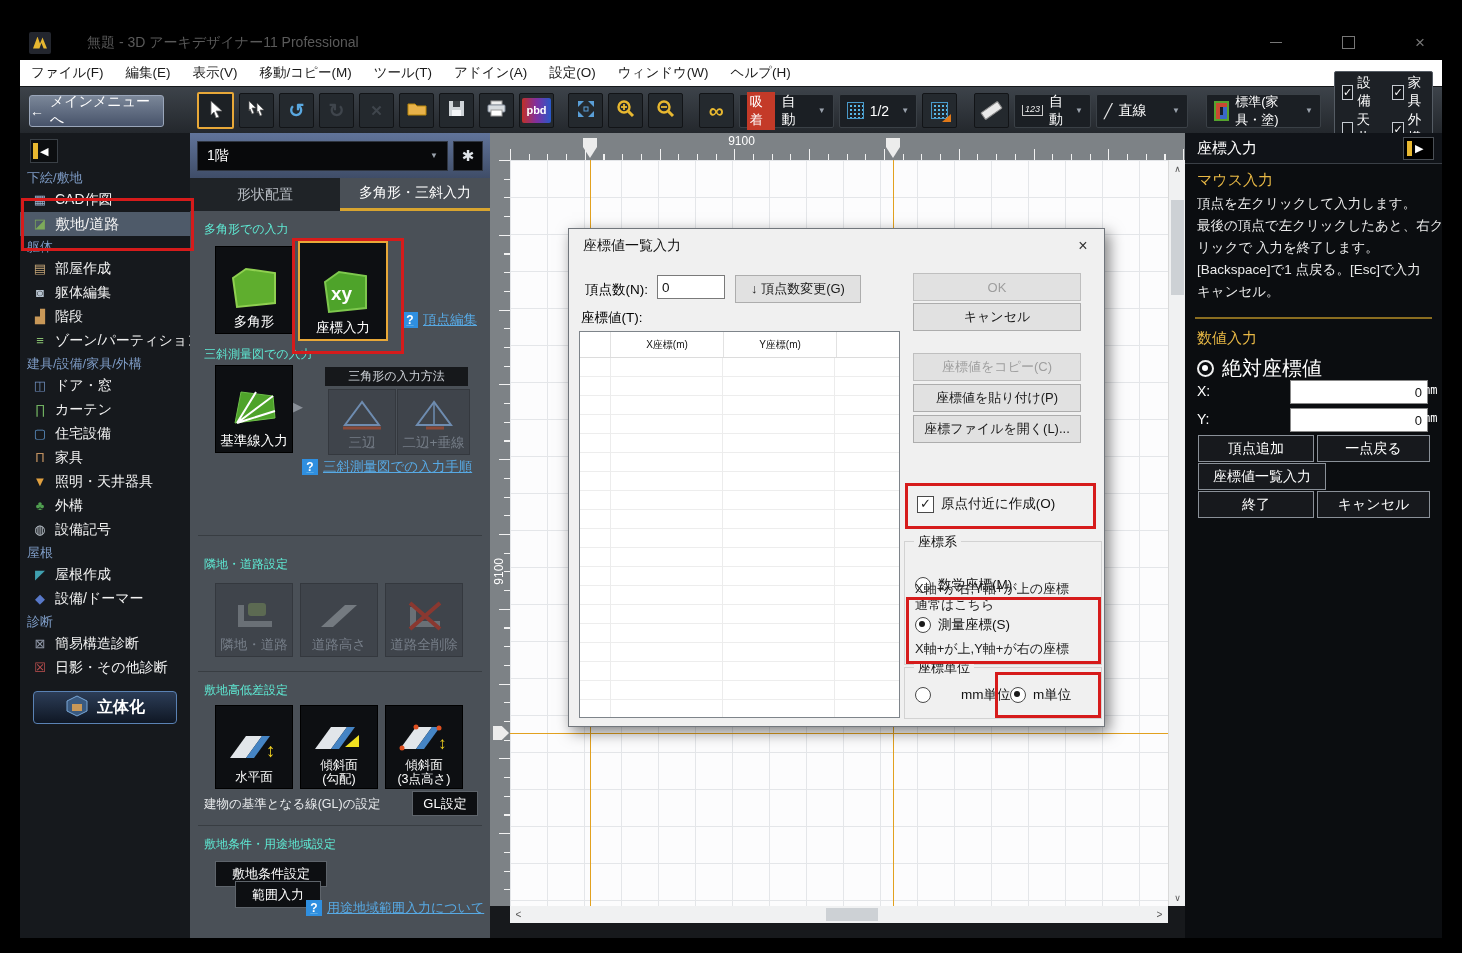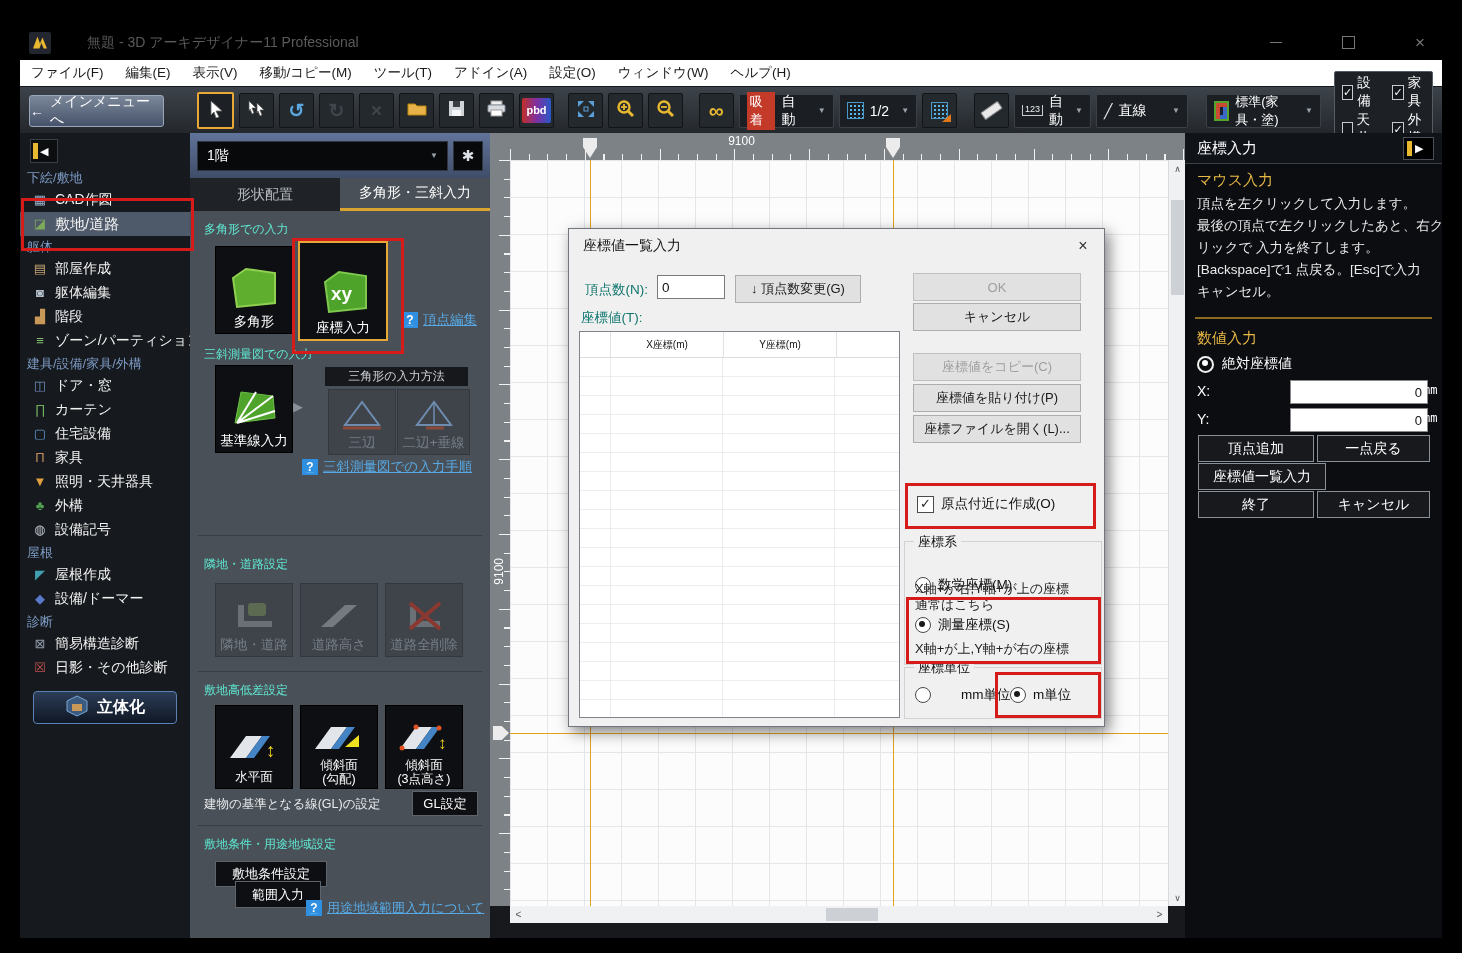--- a/index.html
+++ b/index.html
@@ -25,21 +25,21 @@
             background:linear-gradient(#7b8799,#47536a);display:flex;align-items:center;justify-content:center;gap:6px;margin-right:28px;}
   .tibtn{width:33px;height:33px;background:#24292e;border:1px solid #121417;border-radius:2px;display:flex;align-items:center;justify-content:center;flex:0 0 auto;}
   .tibtn.sel{border:2px solid #e8a838;background:#1d2125;}
   .glyph{font-weight:bold;}
   .tdrop{height:32px;background:#1b1f24;border:1px solid #3a4046;border-radius:2px;color:#fff;font-size:14px;
          display:flex;align-items:center;padding:0 7px;gap:6px;}
   .darr{font-size:8px;color:#9aa2ac;margin-left:auto;padding-left:6px;}
   .snapbadge{background:#c43a28;color:#fff;font-size:13px;padding:1px 3px;}
   .gridic{width:15px;height:15px;border:1px solid #4898c8;background-image:radial-gradient(#58b8e8 1.2px,transparent 1.3px);background-size:4px 4px;background-position:1px 1px;}
   .rulerbar{width:19px;height:7px;background:#e9e9e9;border:1px solid #8d8d8d;transform:rotate(-35deg);border-radius:1px;}
-  .ic123{font-size:9px;color:#eee;border-left:1px solid #ccc;border-right:1px solid #ccc;border-bottom:1px solid #ccc;padding:0 2px 1px 2px;line-height:9px;}
+  .ic123{font-size:9px;color:#eee;font-style:italic;border-left:1px solid #ccc;border-right:1px solid #ccc;border-bottom:1px solid #ccc;padding:0 2px 1px 2px;line-height:9px;}
   .pbd{background:linear-gradient(90deg,#c03028,#8030a0,#2858c8);color:#fff;font-size:11px;font-weight:bold;padding:7px 4px;border-radius:2px;line-height:11px;}
   .rendic{width:16px;height:16px;border:2px solid #55a32e;background:#15202a;box-shadow:inset 4px 4px 0 #c84a32,inset -4px -4px 0 #3a68c8;}
   .lchecks{border:1px solid #555c64;border-radius:2px;background:#1d2126;padding:2px 7px;display:grid;grid-template-columns:auto auto;gap:1px 18px;margin-left:8px;}
   .lcheck{display:flex;align-items:center;gap:4px;color:#fff;font-size:13.5px;}
   .cbx{width:13px;height:13px;border:1px solid #c6cbd1;background:#14171b;color:#fff;font-size:11px;line-height:12px;text-align:center;}
 
   
   #sidebar{left:0;top:108px;width:170px;height:805px;background:#16191d;border-right:1px solid #2c3036;}
   #panel{left:170px;top:108px;width:300px;height:805px;background:#4a5057;}
   #canvas{left:470px;top:108px;width:695px;height:805px;background:#17191c;}
@@ -96,21 +96,21 @@
   .hsb{left:20px;top:773px;width:658px;height:17px;background:#f0f1f2;font-size:10px;color:#555;}
   .sbarrow{position:absolute;display:flex;align-items:center;justify-content:center;width:17px;height:17px;}
   .vthumb{position:absolute;left:2px;width:13px;background:#cdd1d5;}
   .hthumb{position:absolute;top:2px;height:13px;background:#cdd1d5;}
   .bstrip{left:0;top:790px;width:695px;height:15px;background:#17191c;}
 
   
   #dialog{left:548px;top:203px;width:535px;height:497px;background:#f0f0f0;border:1px solid #71767c;box-shadow:4px 5px 14px rgba(0,0,0,.5);color:#111;font-size:13.5px;z-index:10;}
   .dtitle{height:33px;display:flex;align-items:center;padding-left:14px;font-size:14px;color:#111;}
   .dclose{margin-left:auto;width:42px;height:33px;display:flex;align-items:center;justify-content:center;color:#333;font-size:16px;}
-  .dlabel{position:absolute;color:#0f766e;}
+  .dlabel{position:absolute;color:#000000;}
   .dinput{position:absolute;background:#fff;border:1px solid #7a7a7a;font-size:13.5px;font-family:"Liberation Sans",sans-serif;padding:0 4px;color:#111;}
   .dbtn{position:absolute;left:344px;width:166px;height:26px;background:#e1e1e1;border:1px solid #adadad;color:#1a1a1a;font-size:13px;display:flex;align-items:center;justify-content:center;}
   .dbtn.dis{color:#9e9e9e;border-color:#bfbfbf;}
   .dtable{position:absolute;left:10px;top:102px;width:319px;height:385px;background:#fff;border:1px solid #7e848a;}
   .dthead{display:flex;height:25px;border-bottom:1px solid #dcdcdc;font-size:10px;}
   .dth{border-right:1px solid #e2e2e2;display:flex;align-items:center;justify-content:center;}
   .drows{position:absolute;left:0;top:26px;right:0;bottom:0;
     background-image:repeating-linear-gradient(to bottom,transparent 0 18px,#ededed 18px 19px);}
   .dcol{position:absolute;top:26px;bottom:0;width:1px;background:#ececec;}
   .dcheckrow{position:absolute;display:flex;align-items:center;gap:7px;}
@@ -123,21 +123,21 @@
   .ddesc{position:absolute;font-size:13px;color:#222;white-space:nowrap;}
 
   
   .rtitlebar{height:30px;background:#101318;border-bottom:1px solid #3a3f46;display:flex;align-items:center;padding:0 8px 0 12px;color:#fff;font-size:15px;}
   .rtglyph{margin-left:auto;width:26px;height:21px;background:#000;border:1px solid #4a4f55;display:flex;align-items:center;padding-left:3px;gap:3px;}
   .rtglyph i{display:block;width:5px;height:15px;background:#e8b830;}
   .rtglyph span{color:#fff;font-size:11px;}
   .ryellow{position:absolute;left:12px;color:#e8b845;font-size:15px;}
   .rline{position:absolute;left:12px;right:10px;color:#eaeaea;font-size:13.5px;white-space:nowrap;}
   .rdiv{position:absolute;left:10px;right:10px;border-top:2px solid #8a6d20;}
-  .rradio{position:absolute;left:12px;display:flex;align-items:center;gap:8px;color:#fff;font-size:14px;}
+  .rradio{position:absolute;left:12px;display:flex;align-items:center;gap:8px;color:#fff;font-size:20px;}
   .wdot{width:13px;height:13px;border:2px solid #f0f0f0;border-radius:50%;position:relative;flex:0 0 13px;}
   .wdot.on::after{content:"";position:absolute;left:2.5px;top:2.5px;width:6px;height:6px;border-radius:50%;background:#fff;}
   .rfield{position:absolute;left:105px;width:126px;height:22px;background:#fff;border:1px solid #888;color:#111;font-size:13px;text-align:right;padding:0 5px;font-family:"Liberation Sans",sans-serif;}
   .rlab{position:absolute;left:12px;color:#fff;font-size:14px;}
   .runit{position:absolute;left:238px;color:#fff;font-size:12px;font-family:"DejaVu Sans Mono",monospace;}
   .rbtn{position:absolute;background:#17191d;border:1px solid #8a9098;color:#fff;font-size:14px;display:flex;align-items:center;justify-content:center;height:25px;}
 
   .redbox{position:absolute;border:3px solid #d61b1b;z-index:60;pointer-events:none;}
 </style>
 </head>

